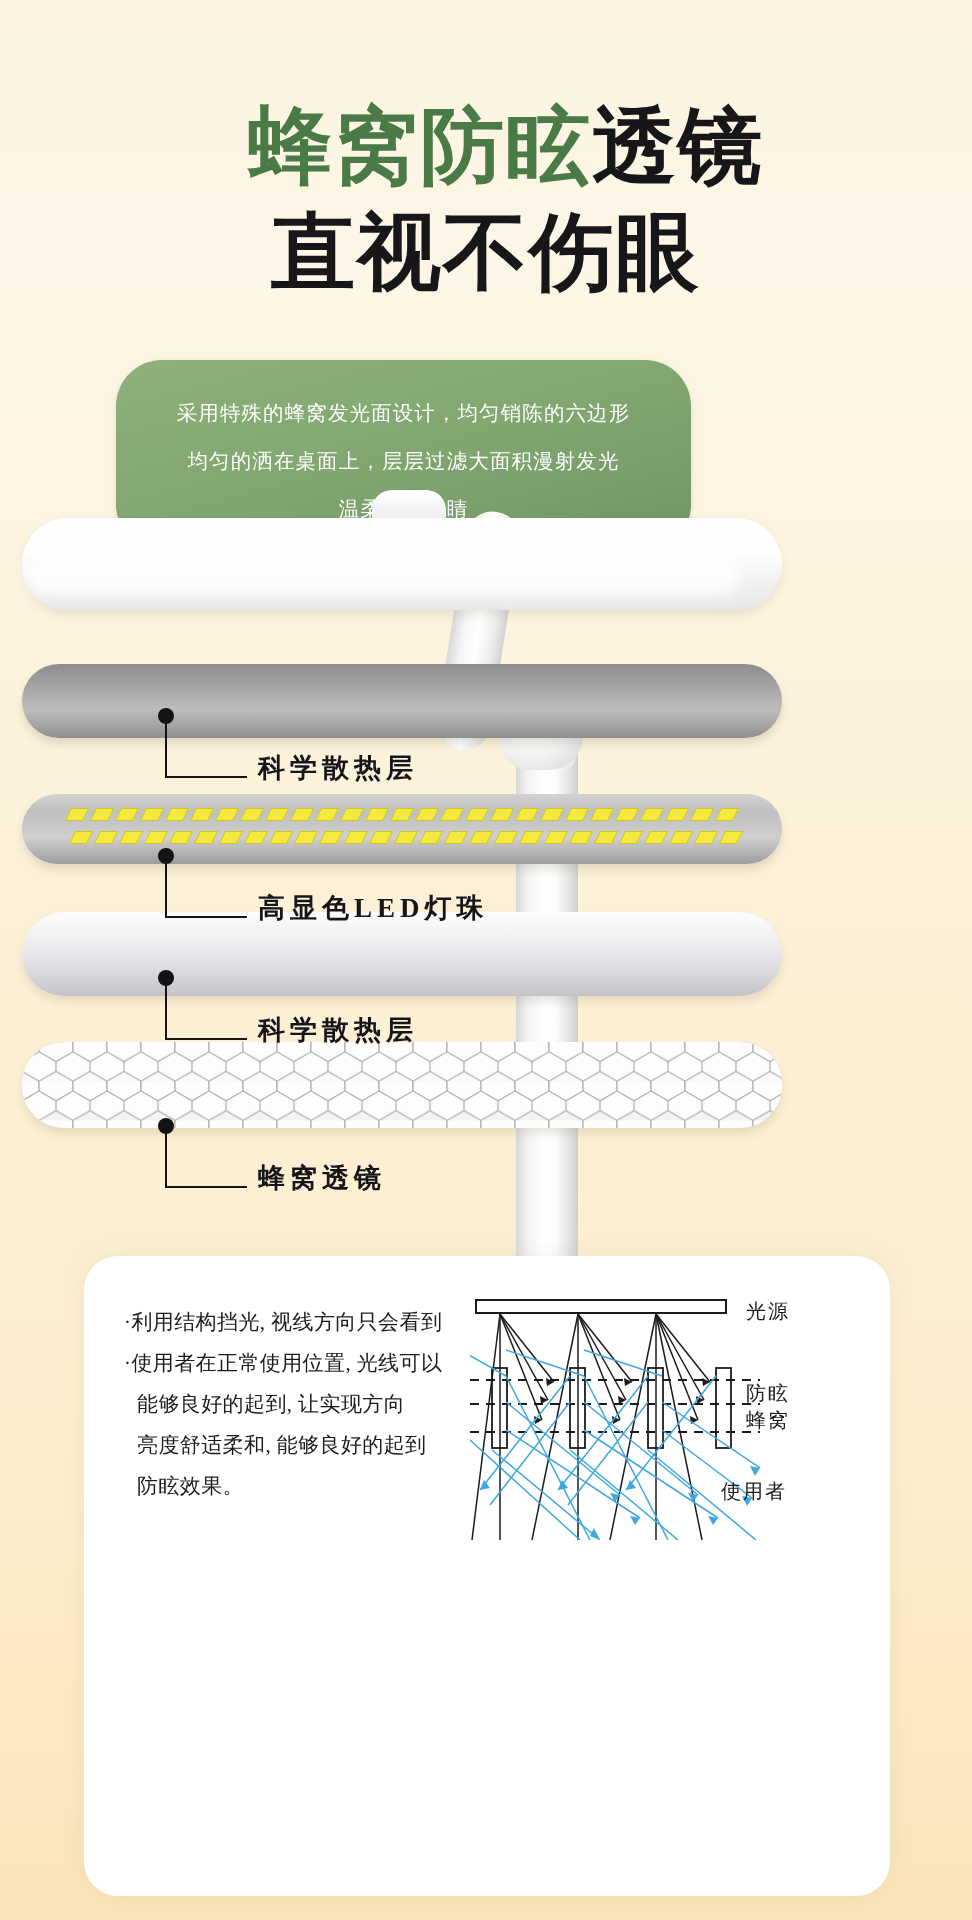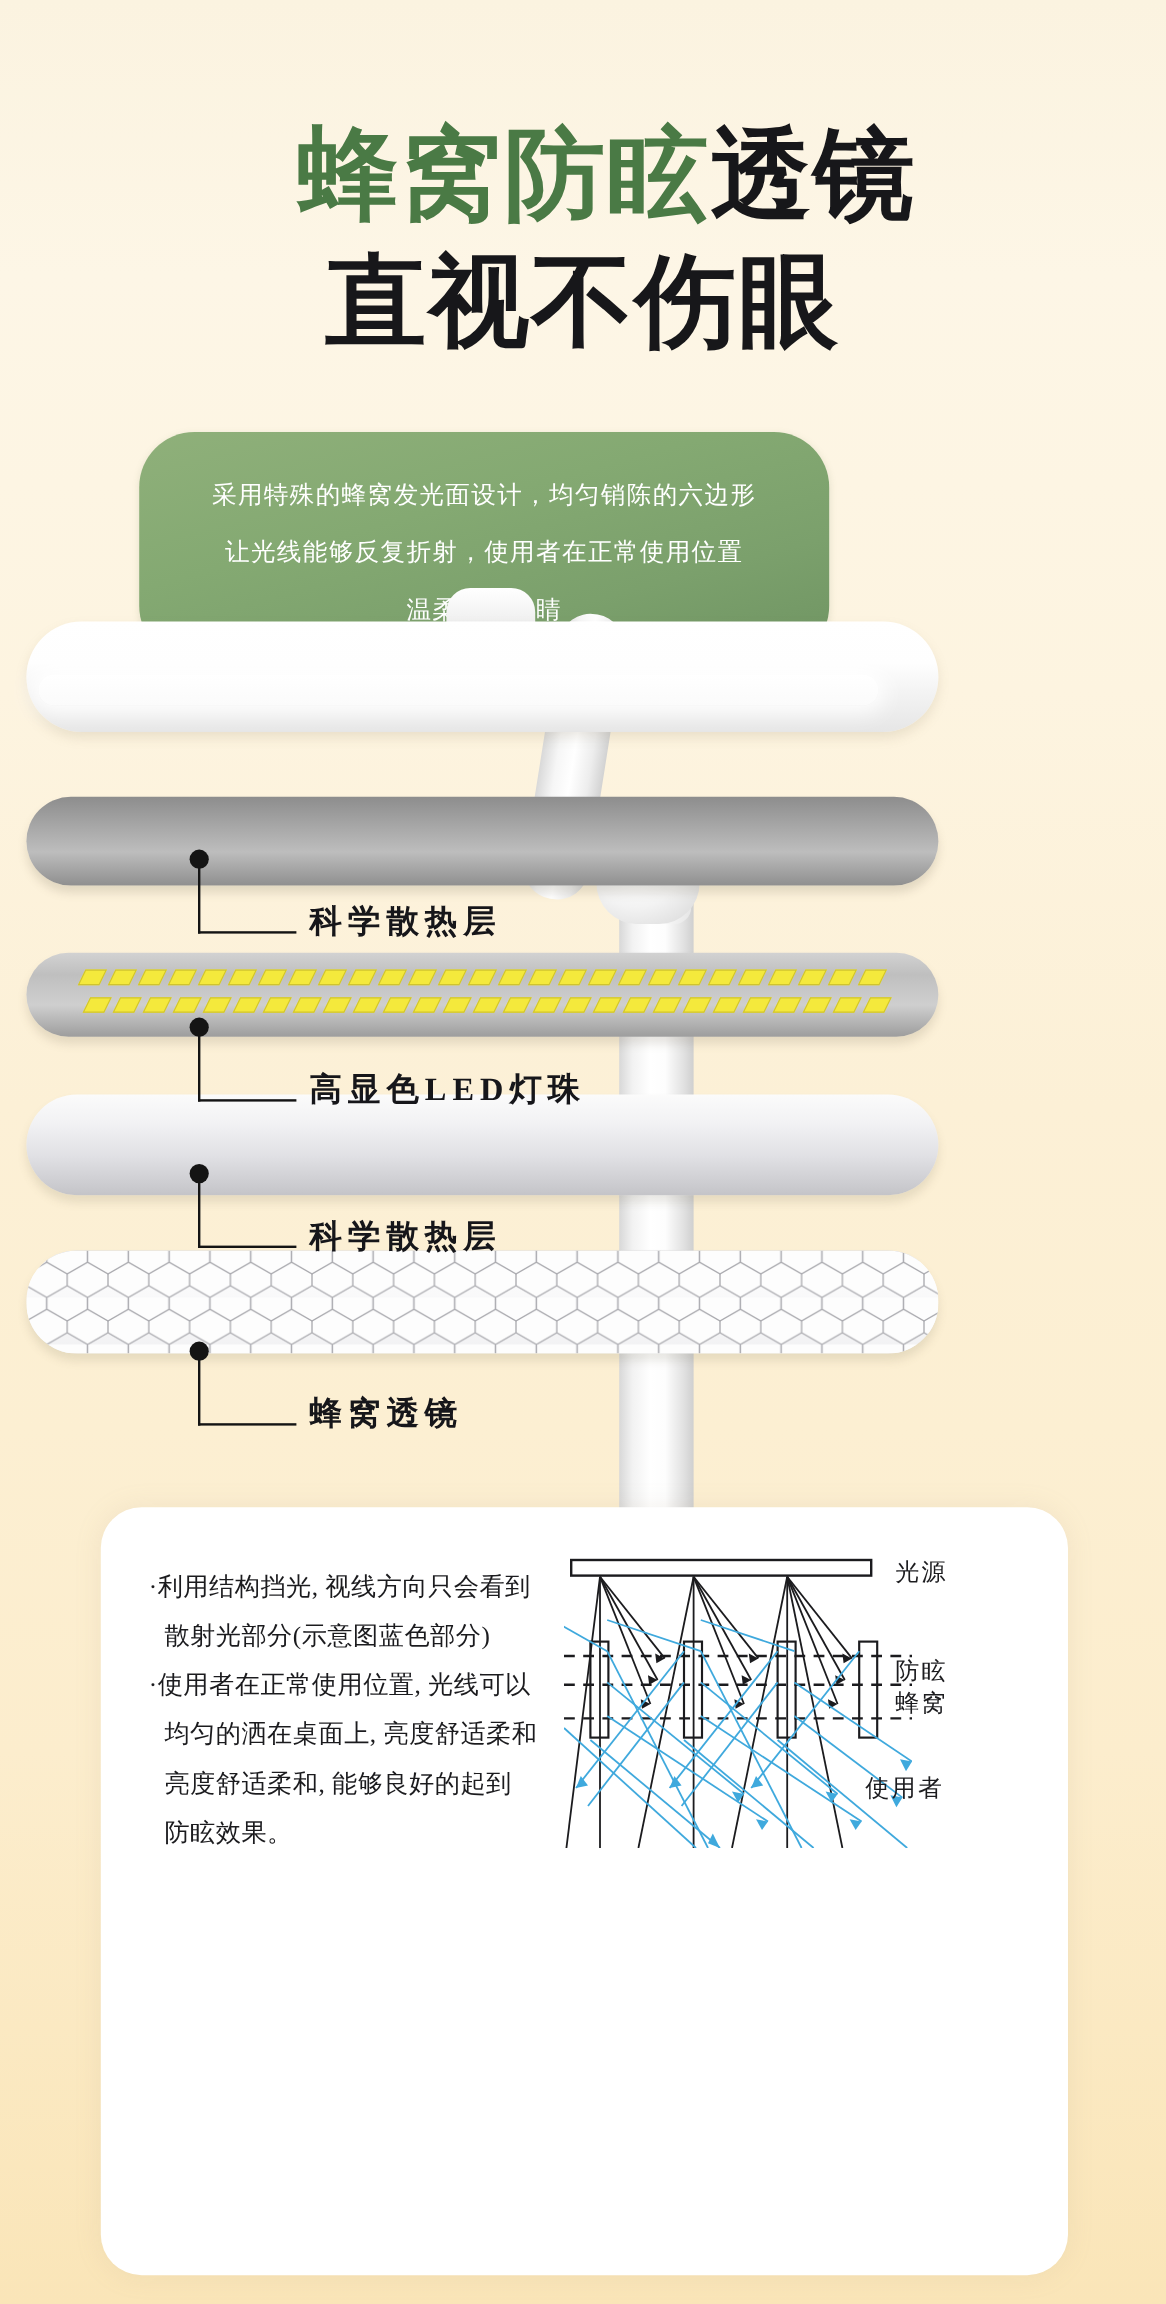--- a/index.html
+++ b/index.html
@@ -295,21 +295,21 @@
 
   <div class="title-block">
     <div class="title-line title-line1">
       <span class="t-green">蜂窝防眩</span><span class="t-dark">透镜</span>
     </div>
     <div class="title-line t-dark">直视不伤眼</div>
   </div>
 
   <div class="info-box">
     <div>采用特殊的蜂窝发光面设计，均匀销陈的六边形</div>
-    <div>让光线能够反复折射，使用者在正常使用位置</div>
+    <div>均匀的洒在桌面上，层层过滤大面积漫射发光</div>
     <div>温柔呵护眼睛</div>
   </div>
 
   <div class="lamp-stage">
 
     <div class="pole"></div>
     <div class="pole-top-joint"></div>
     <div class="arm"></div>
     <div class="arm-hinge"></div>
     <div class="head-knob"></div>
@@ -425,23 +425,22 @@
       <div class="vline"></div>
       <div class="hline"></div>
       <div class="clabel">蜂窝透镜</div>
     </div>
   </div>
 
   <div class="bottom-card">
 
     <div class="card-text">
       <p><span>·</span><span>利用结构挡光, 视线方向只会看到</span></p>
-      <p class="ind">散射光部分(示意图蓝色部分)</p>
       <p><span>·</span><span>使用者在正常使用位置, 光线可以</span></p>
-      <p class="ind">均匀的洒在桌面上, 亮度舒适柔和</p>
+      <p class="ind">能够良好的起到, 让实现方向</p>
       <p class="ind">亮度舒适柔和, 能够良好的起到</p>
       <p class="ind">防眩效果。</p>
     </div>
 
     <svg class="diagram" viewBox="0 0 290 250">
 
       <rect x="6" y="10" width="250" height="13" fill="#ffffff" stroke="#1b1b1e" stroke-width="2"></rect>
 
       <rect x="22" y="78" width="15" height="80" fill="#ffffff" stroke="#1b1b1e" stroke-width="1.8"></rect>
       <rect x="100" y="78" width="15" height="80" fill="#ffffff" stroke="#1b1b1e" stroke-width="1.8"></rect>

